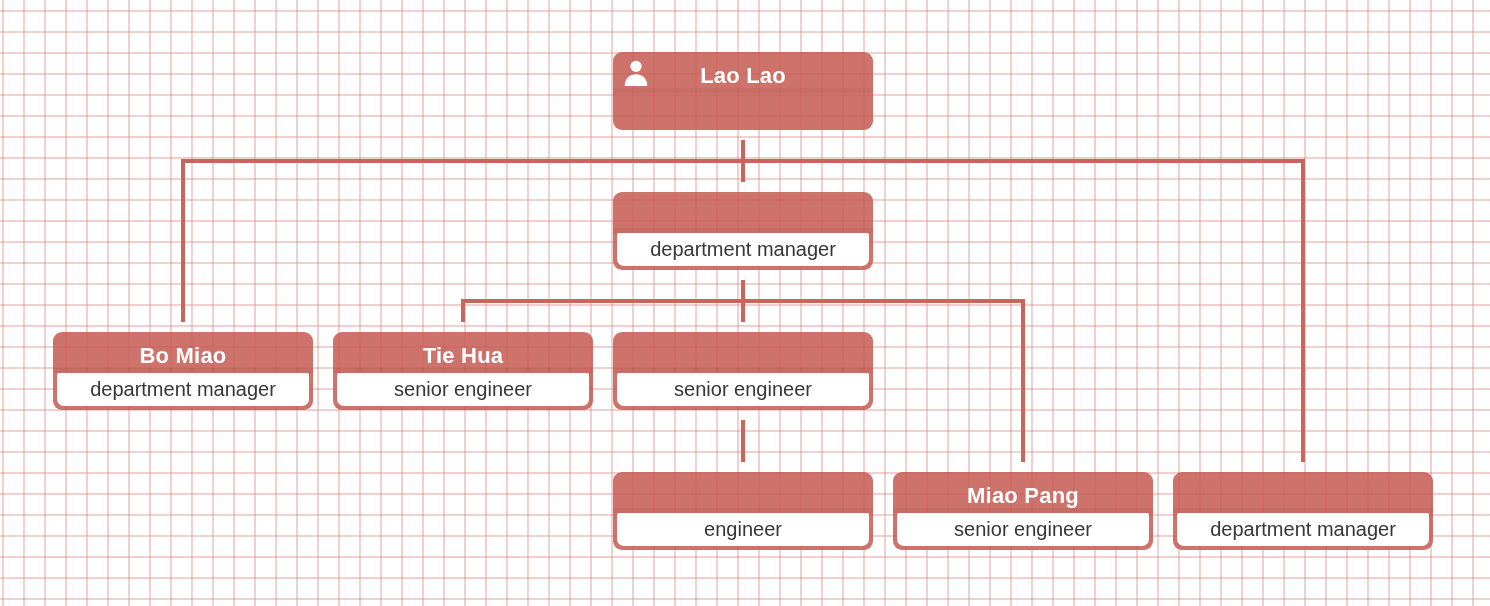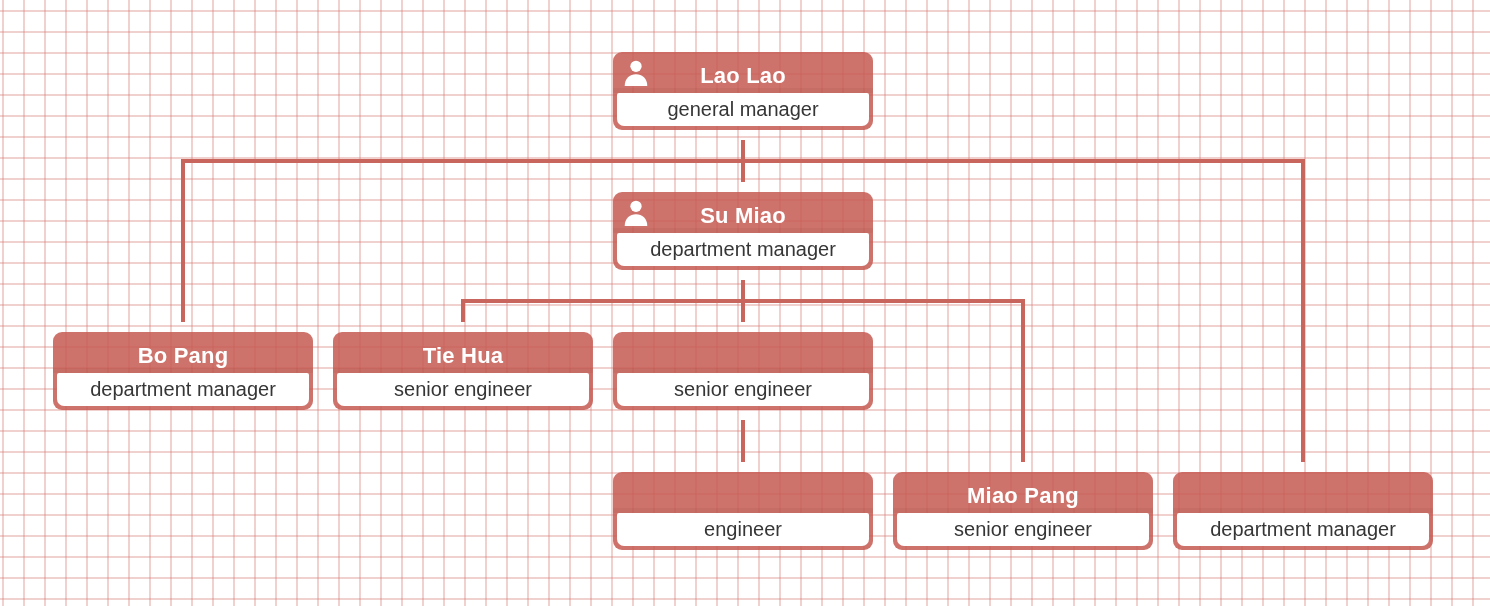--- a/index.html
+++ b/index.html
@@ -105,42 +105,30 @@
       <div class="node" style="left: 613px; top: 52px;">
     <div class="node-header">
       <span class="person-icon">
         <svg viewBox="0 0 24 22">
           <circle cx="12" cy="6" r="4.6" fill="#ffffff"></circle>
           <path d="M2.8 22 C2.8 15.8 6.9 12.4 12 12.4 C17.1 12.4 21.2 15.8 21.2 22 Z" fill="#ffffff"></path>
         </svg>
       </span>
       <span class="node-name">Lao Lao</span>
     </div>
-    <div class="node-body">
-      <span class="node-title">general manager</span>
-    </div>
   </div>
       <div class="node" style="left: 613px; top: 192px;">
-    <div class="node-header">
-      <span class="person-icon">
-        <svg viewBox="0 0 24 22">
-          <circle cx="12" cy="6" r="4.6" fill="#ffffff"></circle>
-          <path d="M2.8 22 C2.8 15.8 6.9 12.4 12 12.4 C17.1 12.4 21.2 15.8 21.2 22 Z" fill="#ffffff"></path>
-        </svg>
-      </span>
-      <span class="node-name">Su Miao</span>
-    </div>
     <div class="node-body">
       <span class="node-title">department manager</span>
     </div>
   </div>
       <div class="node" style="left: 53px; top: 332px;">
     <div class="node-header">
 
-      <span class="node-name">Bo Pang</span>
+      <span class="node-name">Bo Miao</span>
     </div>
     <div class="node-body">
       <span class="node-title">department manager</span>
     </div>
   </div>
       <div class="node" style="left: 333px; top: 332px;">
     <div class="node-header">
 
       <span class="node-name">Tie Hua</span>
     </div>

